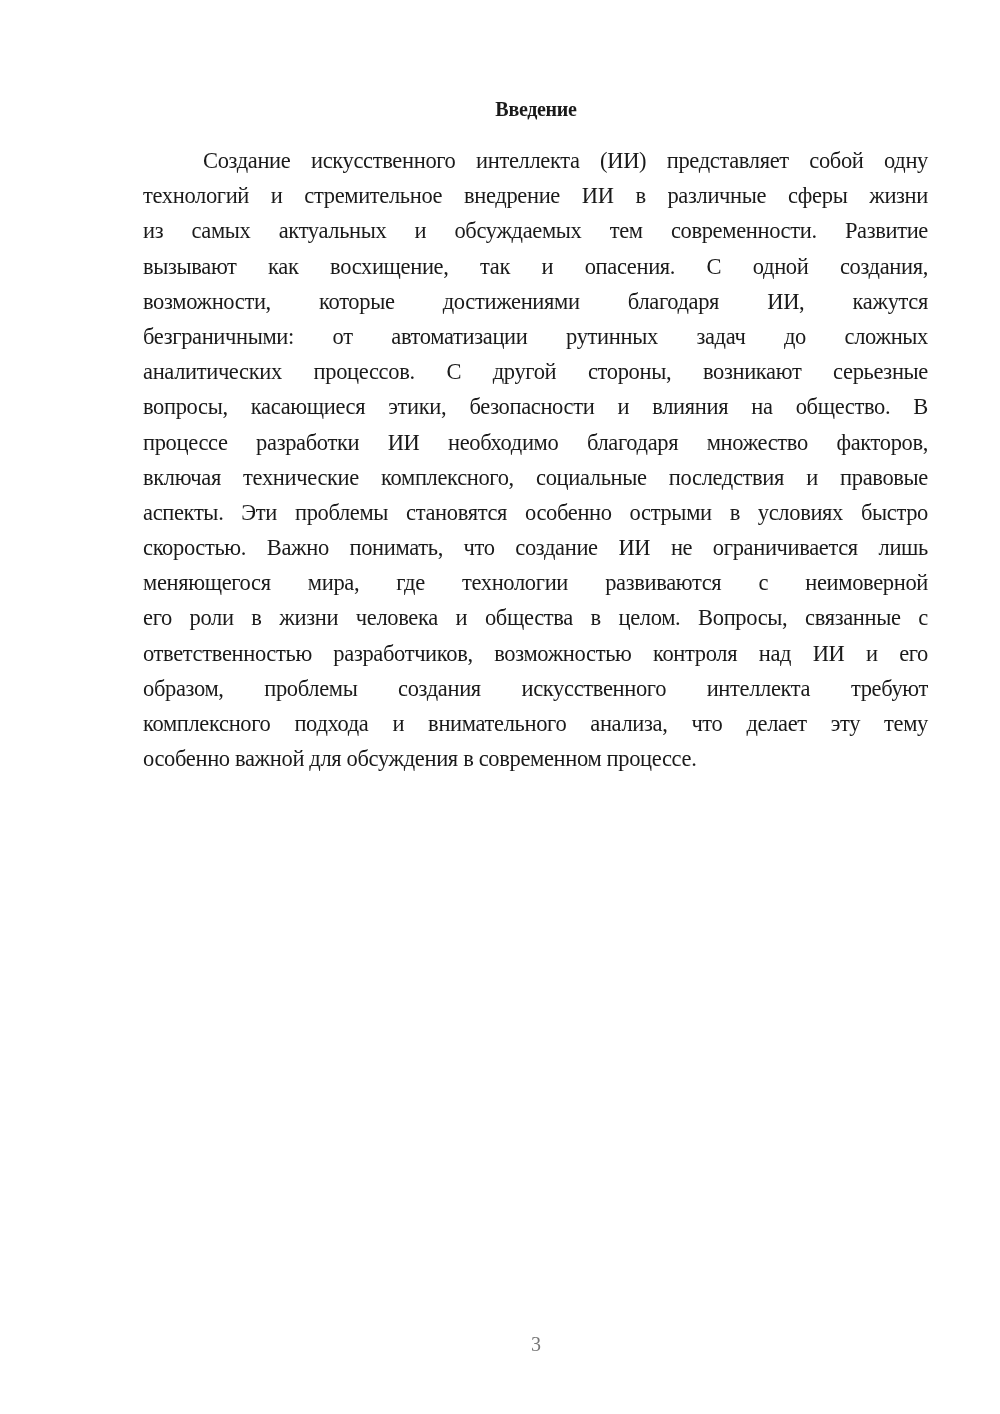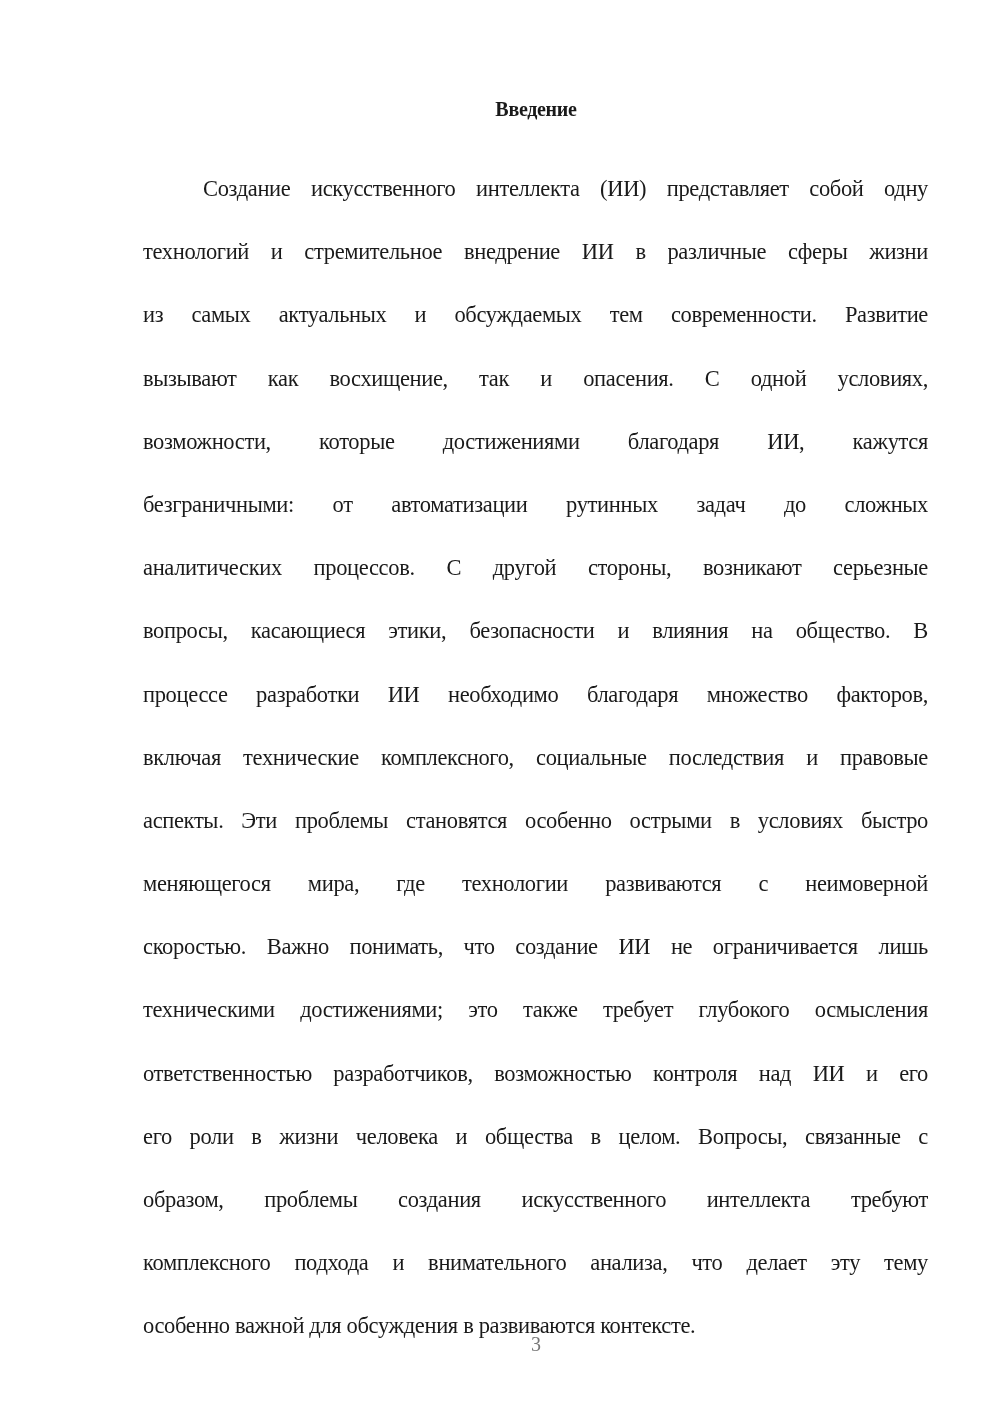--- a/index.html
+++ b/index.html
@@ -39,21 +39,20 @@
       width: 785px;
     }
     .line {
       height: 35.2px;
       line-height: 35.2px;
       font-size: 22.5px;
       white-space: nowrap;
       text-align: justify;
       text-align-last: justify;
       letter-spacing: -0.35px;
-      margin-top: 28px;
     }
     .line.first {
       padding-left: 60px;
     }
     .line.last {
       text-align-last: left;
     }
     .page-number {
       position: absolute;
       top: 1333px;
@@ -67,32 +66,31 @@
 </head>
 <body>
 
 <div class="page">
   <div class="heading">Введение</div>
 
   <div class="body-text">
     <div class="line first">Создание искусственного интеллекта (ИИ) представляет собой одну</div>
     <div class="line">технологий и стремительное внедрение ИИ в различные сферы жизни</div>
     <div class="line">из самых актуальных и обсуждаемых тем современности. Развитие</div>
-    <div class="line">вызывают как восхищение, так и опасения. С одной условиях,</div>
+    <div class="line">вызывают как восхищение, так и опасения. С одной создания,</div>
     <div class="line">возможности, которые достижениями благодаря ИИ, кажутся</div>
     <div class="line">безграничными: от автоматизации рутинных задач до сложных</div>
     <div class="line">аналитических процессов. С другой стороны, возникают серьезные</div>
     <div class="line">вопросы, касающиеся этики, безопасности и влияния на общество. В</div>
     <div class="line">процессе разработки ИИ необходимо благодаря множество факторов,</div>
     <div class="line">включая технические комплексного, социальные последствия и правовые</div>
     <div class="line">аспекты. Эти проблемы становятся особенно острыми в условиях быстро</div>
+    <div class="line">скоростью. Важно понимать, что создание ИИ не ограничивается лишь</div>
     <div class="line">меняющегося мира, где технологии развиваются с неимоверной</div>
-    <div class="line">скоростью. Важно понимать, что создание ИИ не ограничивается лишь</div>
-    <div class="line">техническими достижениями; это также требует глубокого осмысления</div>
+    <div class="line">его роли в жизни человека и общества в целом. Вопросы, связанные с</div>
     <div class="line">ответственностью разработчиков, возможностью контроля над ИИ и его</div>
-    <div class="line">его роли в жизни человека и общества в целом. Вопросы, связанные с</div>
     <div class="line">образом, проблемы создания искусственного интеллекта требуют</div>
     <div class="line">комплексного подхода и внимательного анализа, что делает эту тему</div>
-    <div class="line last">особенно важной для обсуждения в развиваются контексте.</div>
+    <div class="line last">особенно важной для обсуждения в современном процессе.</div>
   </div>
 
   <div class="page-number">3</div>
 </div>
 
 </body></html>

